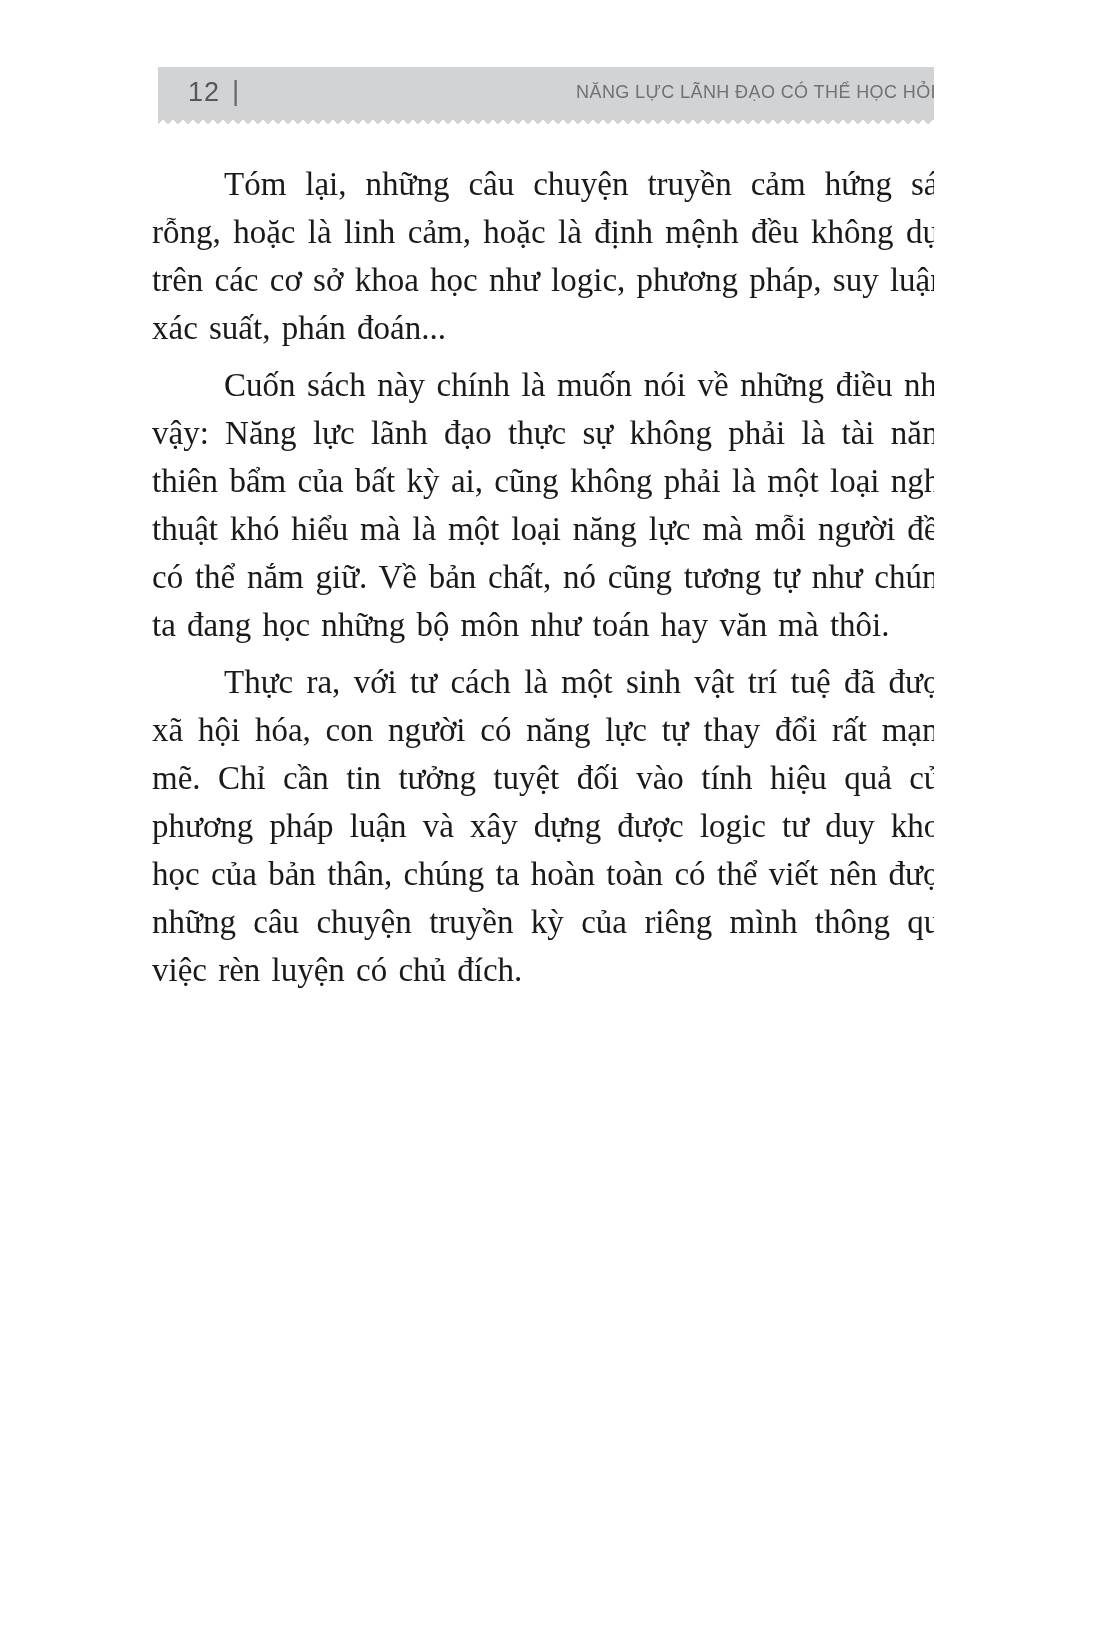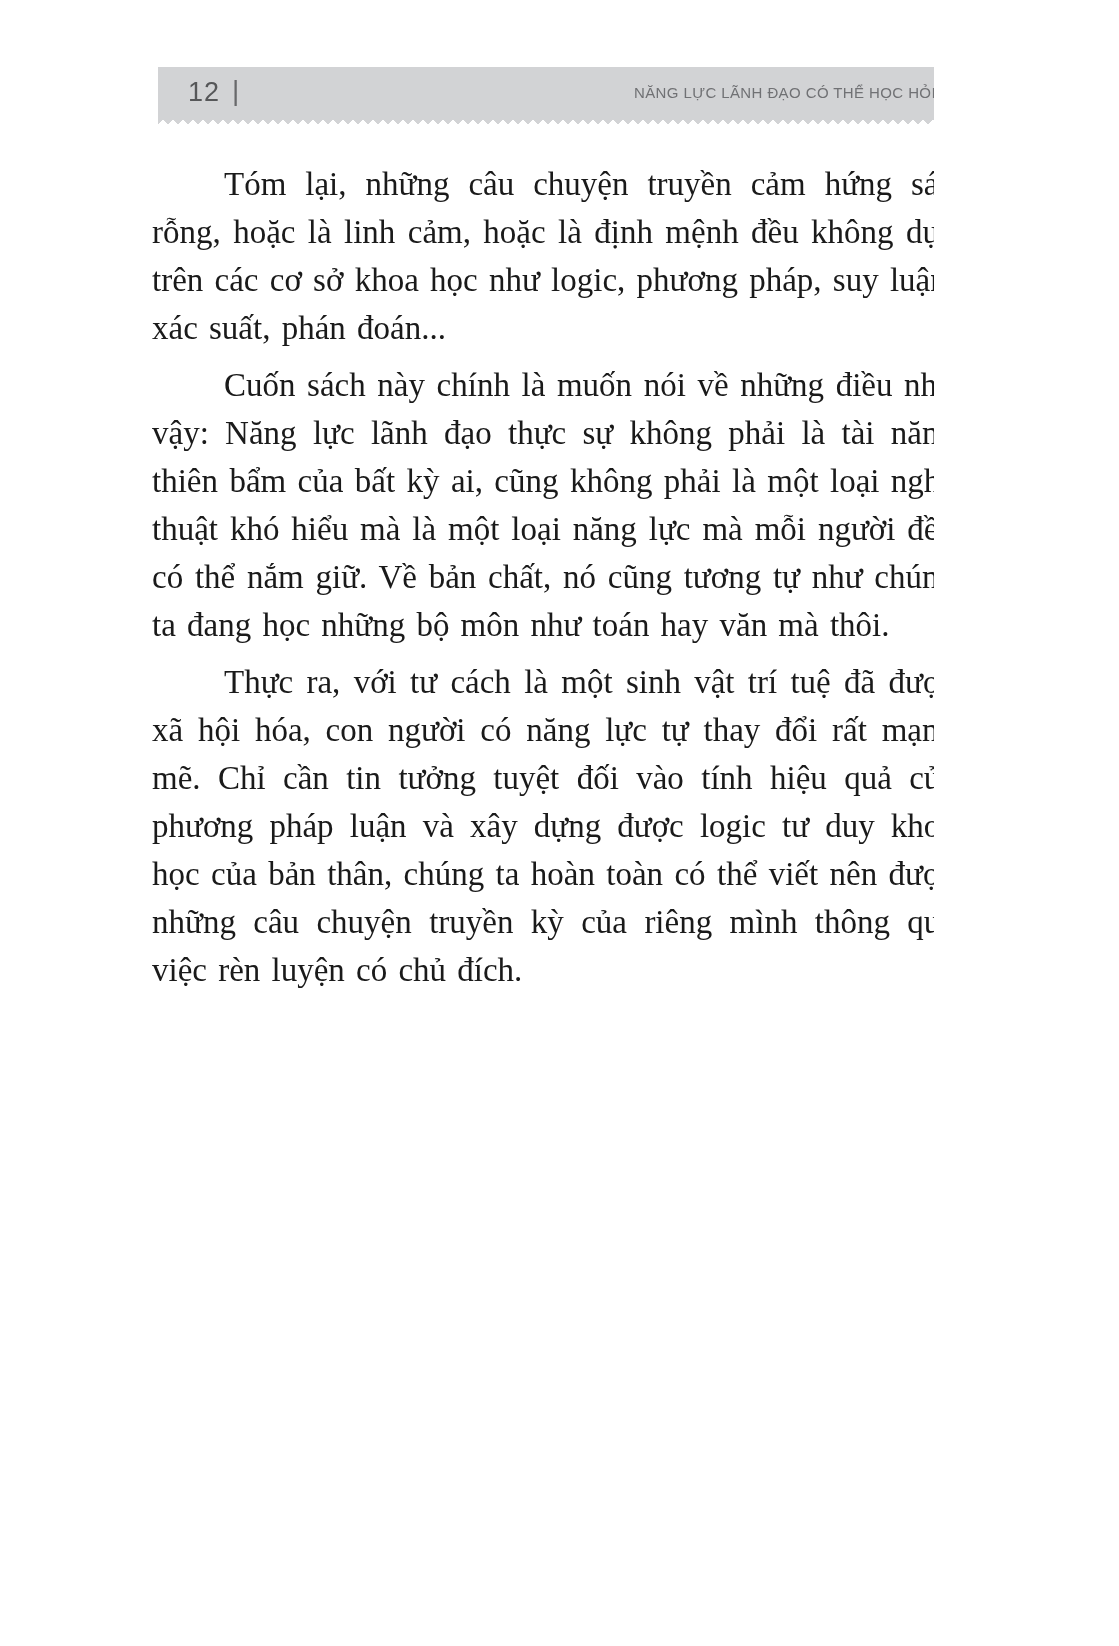--- a/index.html
+++ b/index.html
@@ -57,21 +57,21 @@
     color:var(--page-number-text);
     letter-spacing:1px;
   }
   .separator{
     font-size:28px;
     color:var(--page-number-text);
     opacity:.85;
     transform:translateY(-1px);
   }
   .running-title{
-    font-size:15px;
+    font-size:18px;
     letter-spacing:.4px;
     color:var(--header-title-text);
     white-space:nowrap;
     margin-left:37px;
   }
   
   .page-body{
     position:absolute;
     top:160px;
     left:152px;

